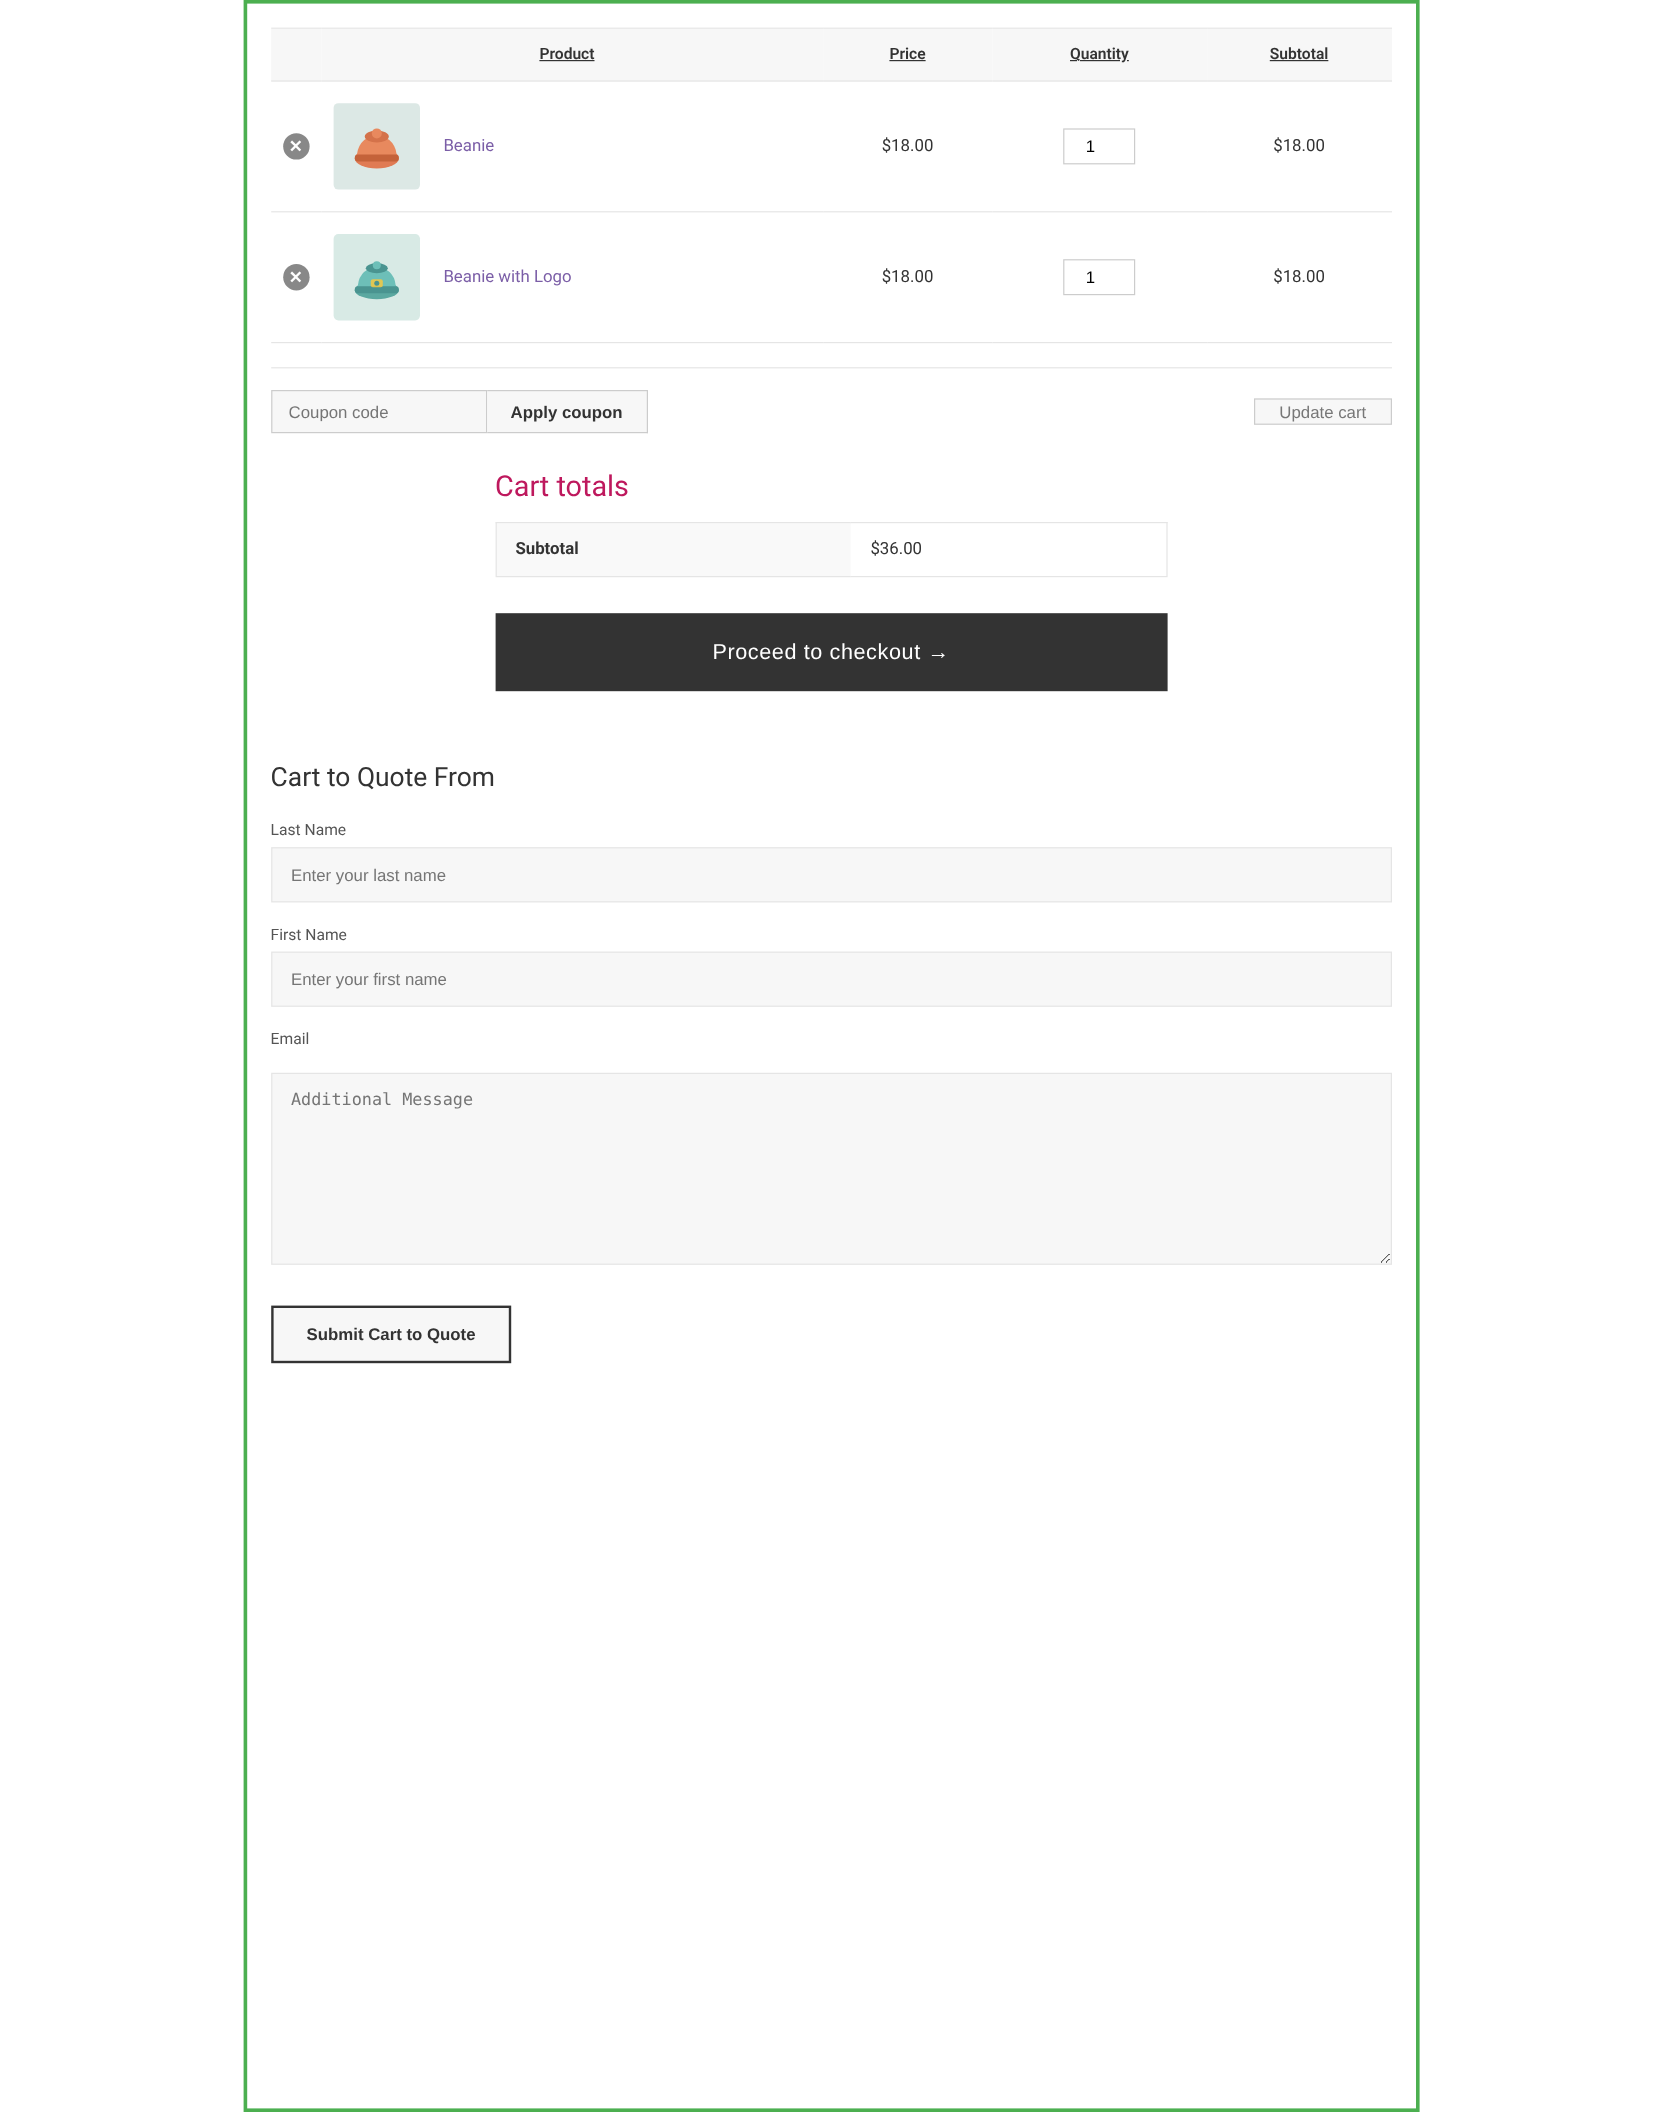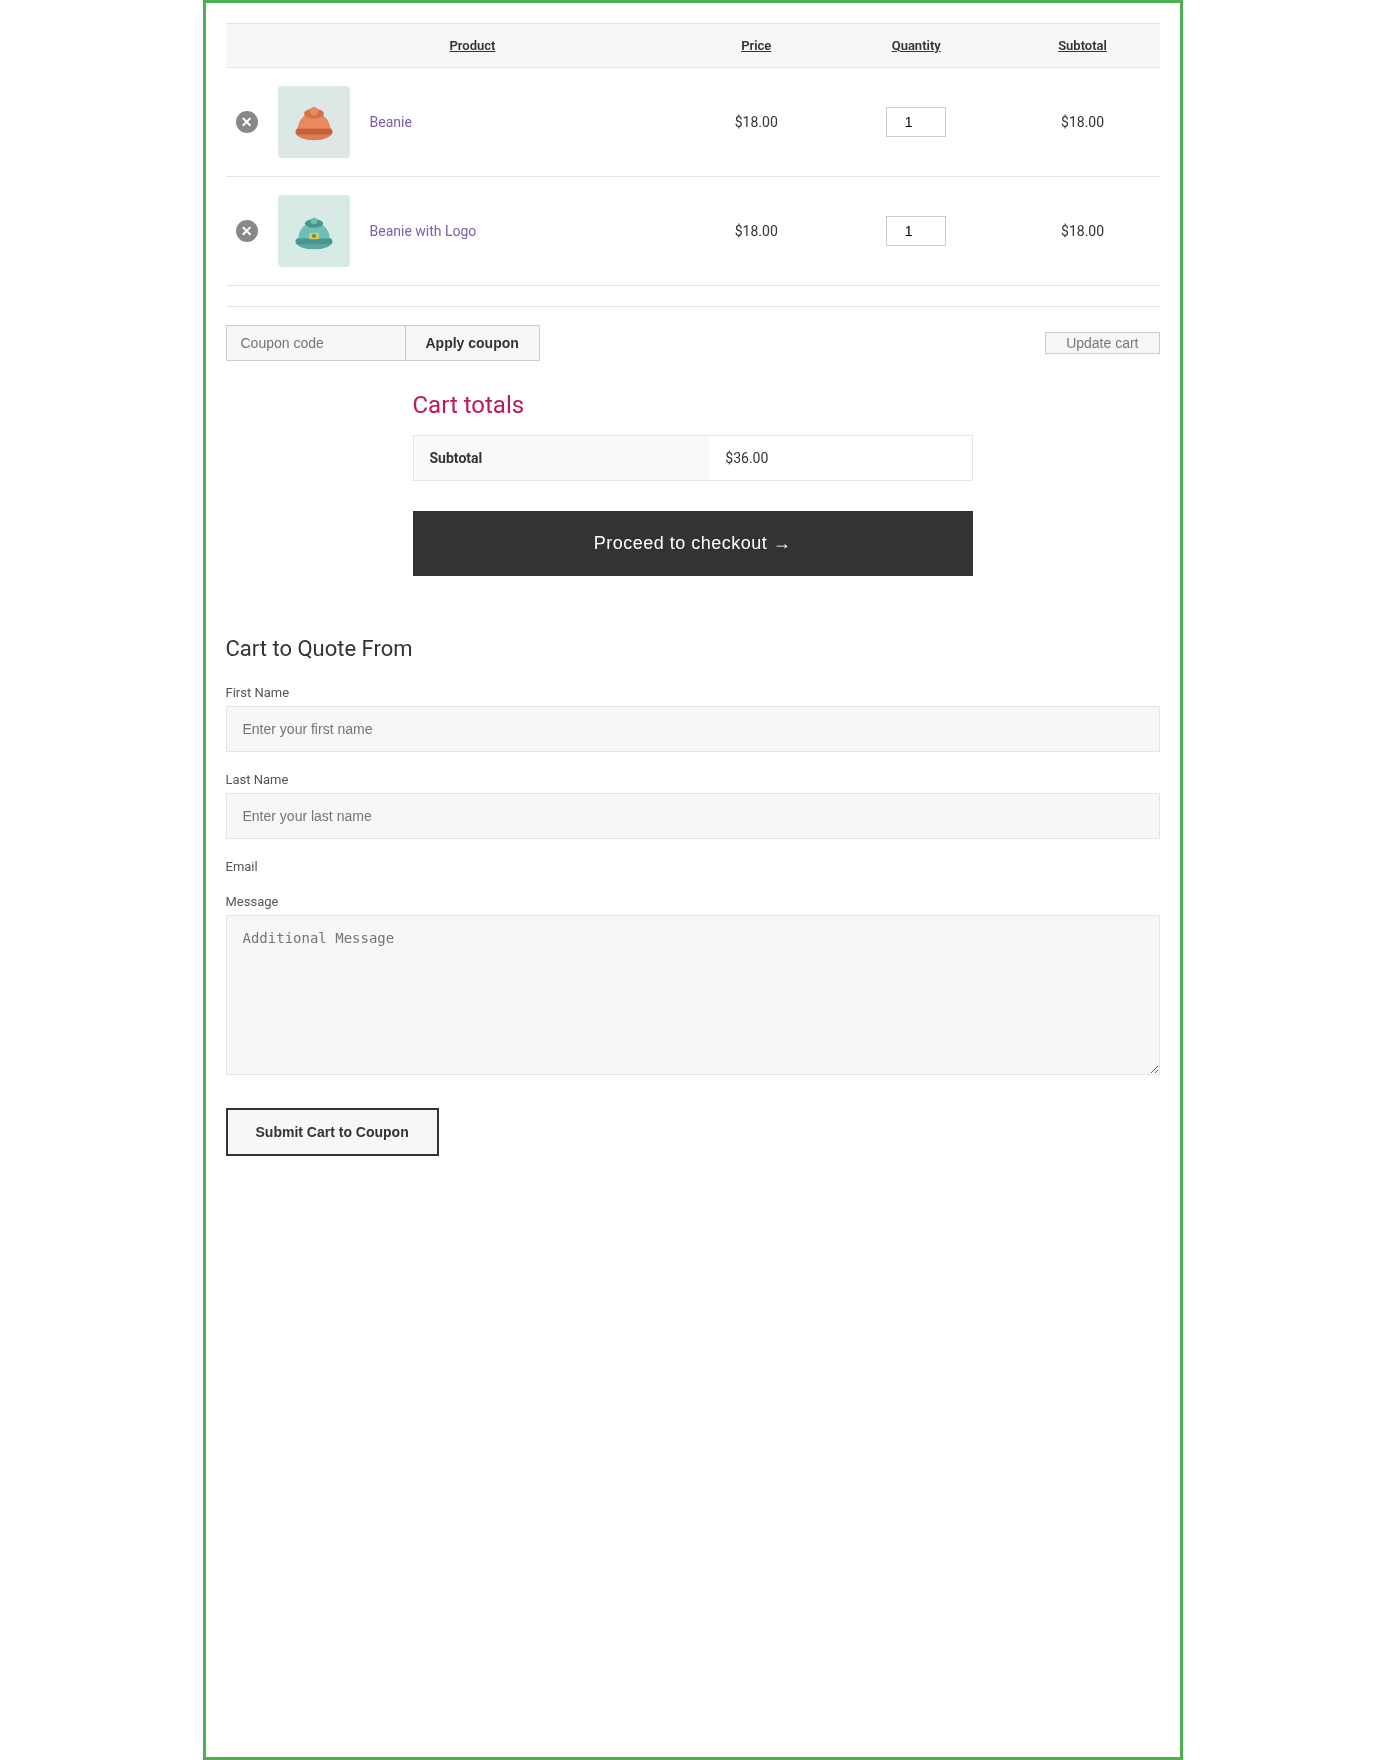--- a/index.html
+++ b/index.html
@@ -345,34 +345,33 @@
     <button class="checkout-btn">
       <span>Proceed to checkout</span>
       <span> →</span>
     </button>
   </div>
 
   <div class="quote-section">
     <h2 class="quote-title">Cart to Quote From</h2>
 
     <div class="form-group">
+      <label class="form-label">Last Name</label>
+      <input class="form-input" type="text" placeholder="Enter your last name" style="">
+    </div>
+
+    <div class="form-group">
       <label class="form-label">First Name</label>
       <input class="form-input" type="text" placeholder="Enter your first name" style="">
     </div>
 
     <div class="form-group">
-      <label class="form-label">Last Name</label>
-      <input class="form-input" type="text" placeholder="Enter your last name" style="">
+      <label class="form-label">Email</label>
     </div>
 
     <div class="form-group">
-      <label class="form-label">Email</label>
-    </div>
-
-    <div class="form-group">
-      <label class="form-label">Message</label>
       <textarea class="form-textarea" placeholder="Additional Message" style=""></textarea>
     </div>
 
-    <button class="submit-quote-btn">Submit Cart to Coupon</button>
+    <button class="submit-quote-btn">Submit Cart to Quote</button>
   </div>
 
 </div>
 
 </body></html>

